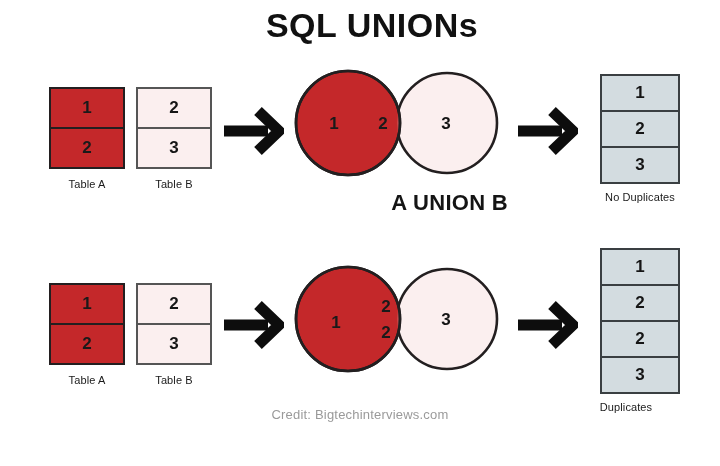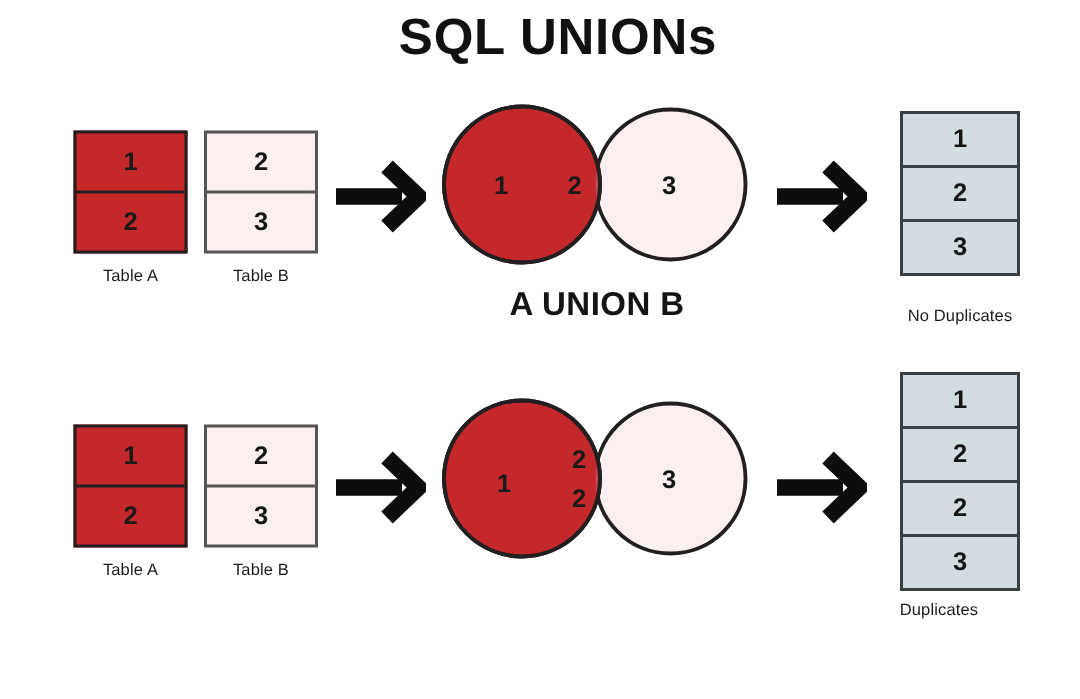--- a/index.html
+++ b/index.html
@@ -152,35 +152,35 @@
       <g clip-path="url(#clipLeft1)">
         <circle cx="159" cy="61" r="50" fill="#FBEFEF" opacity="0.16"></circle>
       </g>
 
       <circle cx="60" cy="61" r="52" fill="none" stroke="#231f20" stroke-width="2.6"></circle>
     </svg>
     <div class="venn-num" style="left:30px; top:52px; width:32px;">1</div>
     <div class="venn-num" style="left:79px; top:52px; width:32px;">2</div>
     <div class="venn-num on-light" style="left:142px; top:52px; width:32px;">3</div>
   </div>
-  <div class="venn-label" style="left:288px; top:190px; width:220px;">A UNION B</div>
+  <div class="venn-label" style="left:288px; top:190px; width:220px;text-align:right;">A UNION B</div>
 
   <div class="arrow" style="left:518px; top:106px; width:60px; height:50px;">
     <svg width="60" height="50" viewBox="0 0 60 50">
       <line x1="0" y1="25" x2="44" y2="25" stroke="#0d0d0d" stroke-width="11"></line>
       <polyline points="34,5 55,25 34,45" fill="none" stroke="#0d0d0d" stroke-width="11" stroke-linecap="butt" stroke-linejoin="miter"></polyline>
     </svg>
   </div>
 
   <div class="tbl result" style="left:600px; top:74px; width:80px; height:110px;">
     <div class="cell">1</div>
     <div class="cell">2</div>
     <div class="cell">3</div>
   </div>
-  <div class="caption" style="left:590px; top:205px; width:100px;">No Duplicates</div>
+  <div class="caption" style="left:590px; top:191px; width:100px;">No Duplicates</div>
 
   <div class="tbl red" style="left:49px; top:283px; width:76px; height:82px;">
     <div class="cell">1</div>
     <div class="cell">2</div>
   </div>
   <div class="caption" style="left:49px; top:374px; width:76px;">Table A</div>
 
   <div class="tbl pink" style="left:136px; top:283px; width:76px; height:82px;">
     <div class="cell">2</div>
     <div class="cell">3</div>
@@ -222,14 +222,15 @@
   </div>
 
   <div class="tbl result" style="left:600px; top:248px; width:80px; height:146px;">
     <div class="cell">1</div>
     <div class="cell">2</div>
     <div class="cell">2</div>
     <div class="cell">3</div>
   </div>
   <div class="caption" style="left:576px; top:401px; width:100px;">Duplicates</div>
 
+  <div id="credit">Credit: Bigtechinterviews.com</div>
 
 </div>
 
 </body></html>

